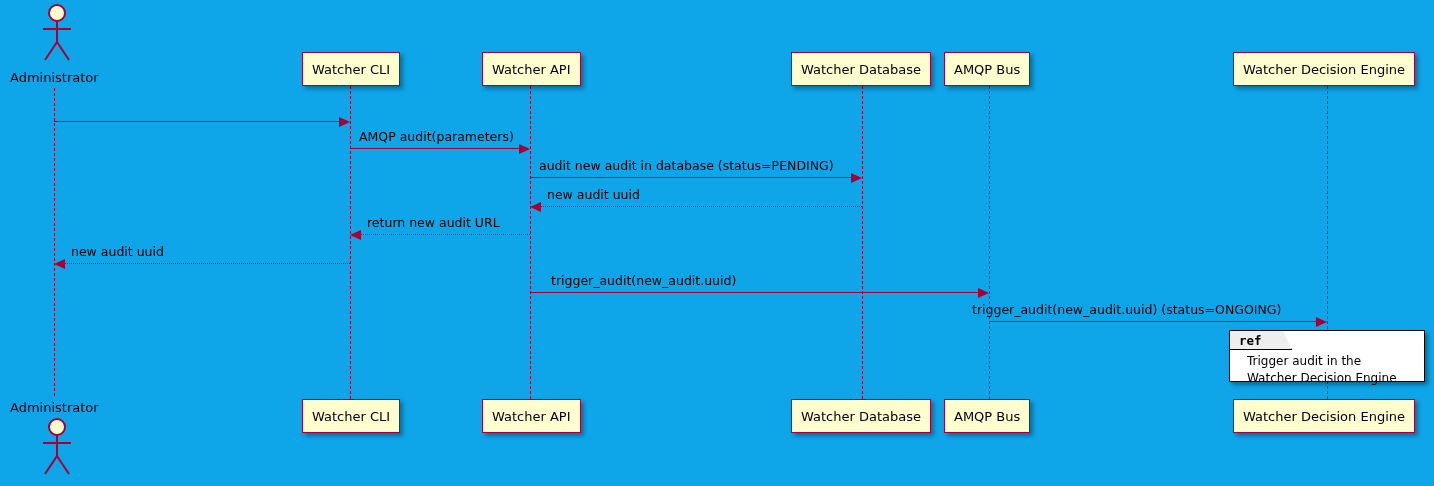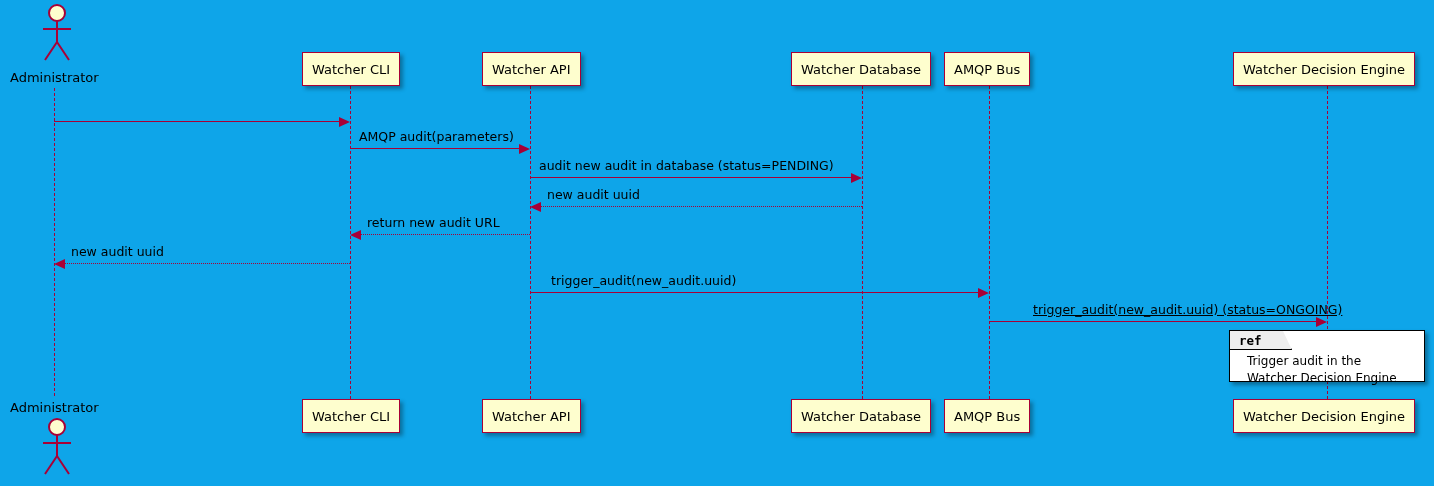--- a/index.html
+++ b/index.html
@@ -192,21 +192,21 @@
   <div class="arrowhead left" style="left:350px; top:229.5px;"></div>
 
   <div class="msg-label" style="left:71px; top:246px;">new audit uuid</div>
   <div class="msg-line dotted" style="left:65px; top:263px; width:285px;"></div>
   <div class="arrowhead left" style="left:54px; top:258.5px;"></div>
 
   <div class="msg-label" style="left:539px; top:275px;margin-left:12px;">trigger_audit(new_audit.uuid)</div>
   <div class="msg-line" style="left:530px; top:292px; width:449px;"></div>
   <div class="arrowhead right" style="left:978px; top:287.5px;"></div>
 
-  <div class="msg-label" style="left:1033px; top:304px;text-decoration:underline;">trigger_audit(new_audit.uuid) (status=ONGOING)</div>
+  <div class="msg-label" style="left:972px; top:304px;">trigger_audit(new_audit.uuid) (status=ONGOING)</div>
   <div class="msg-line" style="left:989px; top:321px; width:328px;"></div>
   <div class="arrowhead right" style="left:1316px; top:316.5px;"></div>
 
   <div class="ref-box" style="left:1229px; top:330px; width:196px; height:52px;">
     <div class="ref-tab" style="width:62px;">
       <span>ref</span>
     </div>
     <div class="ref-body">
       <div>Trigger audit in the</div>
       <div>Watcher Decision Engine</div>

